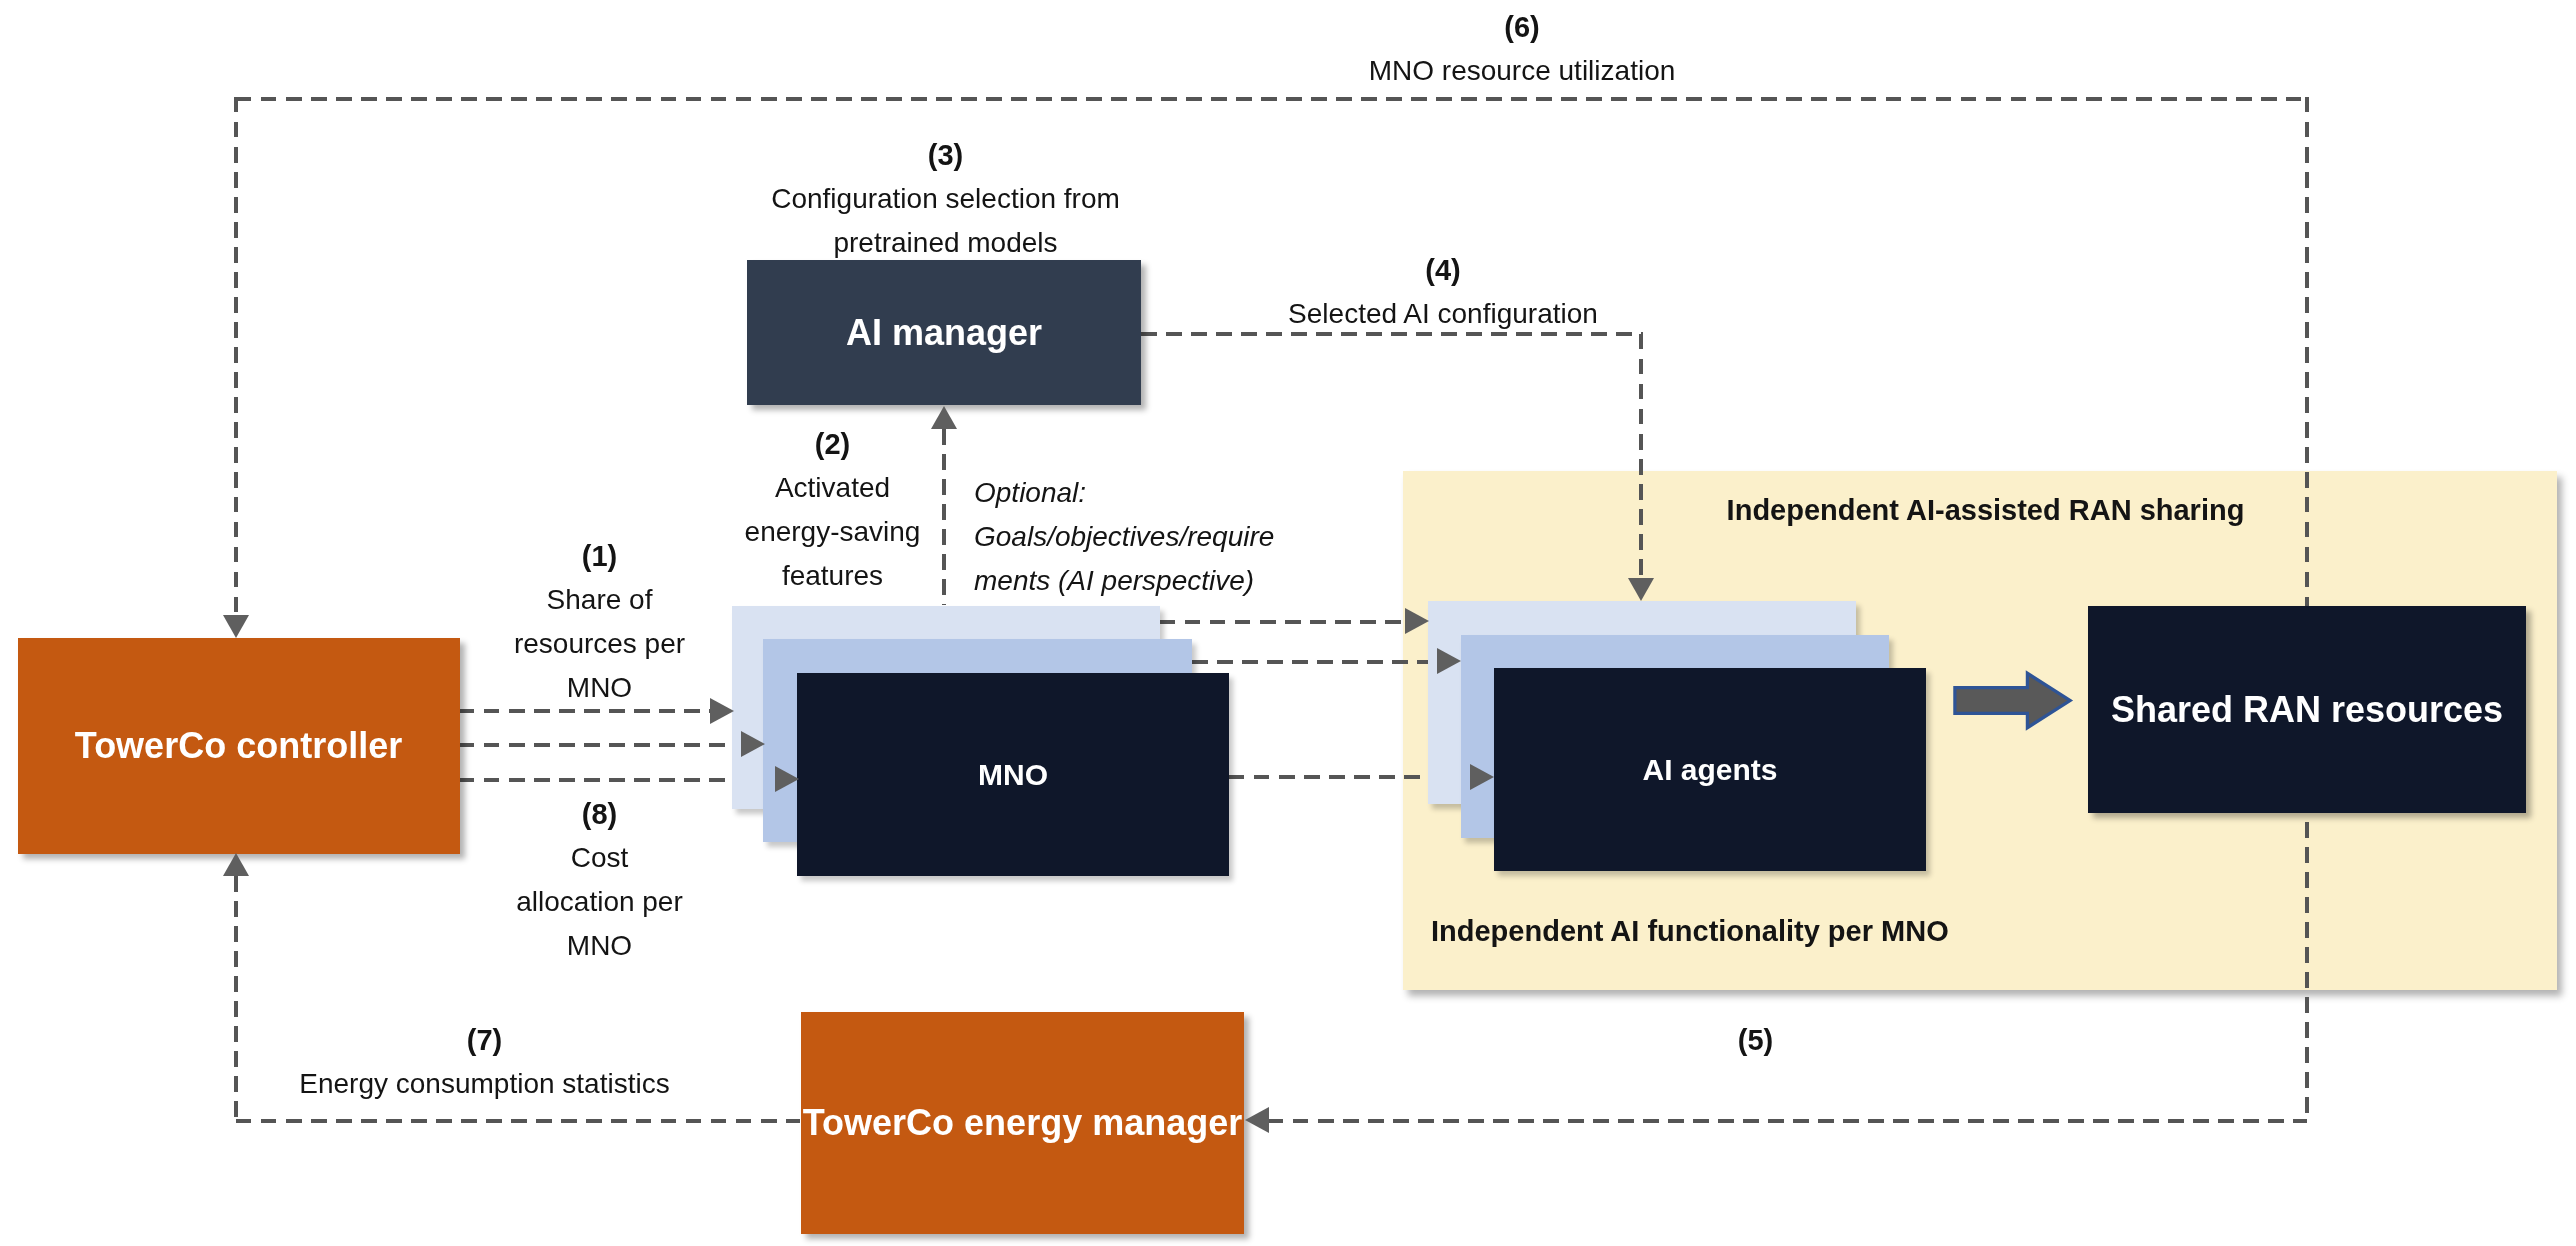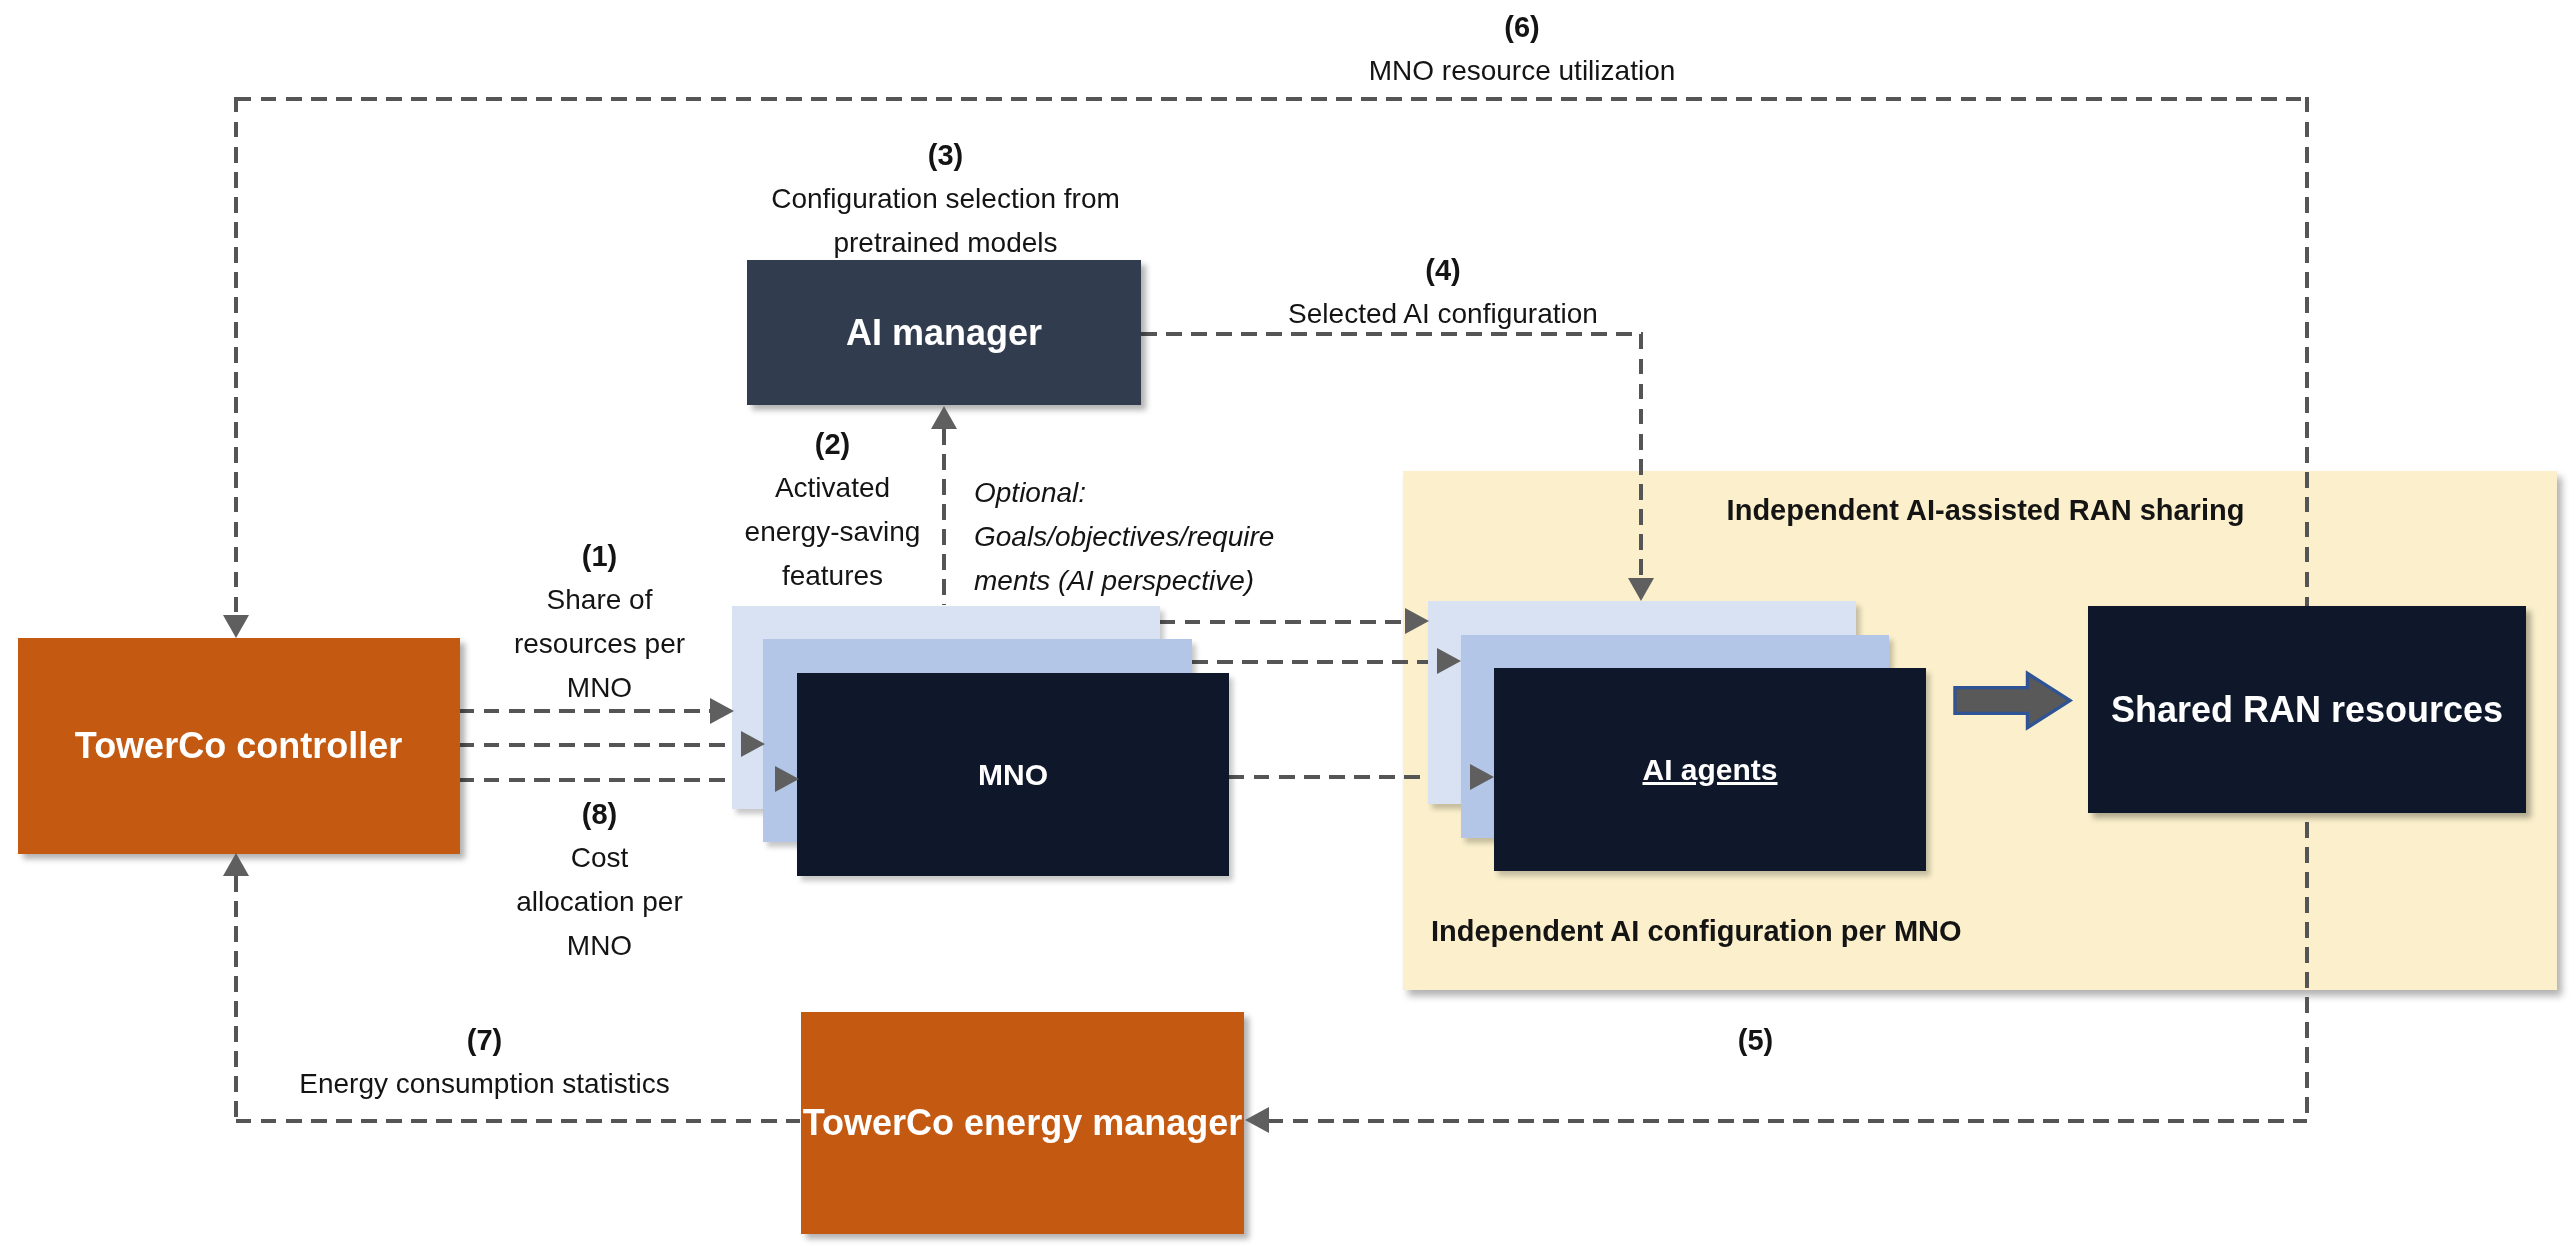--- a/index.html
+++ b/index.html
@@ -44,21 +44,21 @@
   .it{font-style:italic;}
   .bigarrow{position:absolute;z-index:3;}
 </style>
 </head>
 <body>
 
 <div class="canvas">
 
   <div class="panel" style="left:1403px;top:471px;width:1154px;height:519px;"></div>
   <div class="panel-title" style="left:1694px;top:494px;width:583px;">Independent AI-assisted RAN sharing</div>
-  <div class="panel-footer" style="left:1431px;top:915px;">Independent AI configuration per MNO</div>
+  <div class="panel-footer" style="left:1431px;top:915px;">Independent AI functionality per MNO</div>
 
   <div class="hdash" style="left:236px;top:97px;width:2071px;"></div>
   <div class="vdash" style="left:234px;top:97px;height:518px;"></div>
   <div class="arr arr-d" style="left:223px;top:615px;"></div>
   <div class="vdash" style="left:2305px;top:97px;height:1023px;"></div>
   <div class="lbl" style="left:1198px;top:5.2px;width:648px;">
     <div class="num">(6)</div>
     <div>MNO resource utilization</div>
   </div>
 
@@ -121,21 +121,21 @@
 
   <div class="hdash" style="left:1160px;top:620px;width:245px;"></div>
   <div class="arr arr-r" style="left:1405px;top:608px;"></div>
   <div class="hdash" style="left:1192px;top:660px;width:245px;"></div>
   <div class="arr arr-r" style="left:1437px;top:648px;"></div>
   <div class="hdash" style="left:1229px;top:775px;width:242px;"></div>
   <div class="arr arr-r" style="left:1470px;top:764px;"></div>
 
   <div class="layer l-back" style="left:1428px;top:601px;width:428px;height:203px;"></div>
   <div class="layer l-mid" style="left:1461px;top:635px;width:428px;height:203px;"></div>
-  <div class="layer front blue" style="left:1494px;top:668px;width:432px;height:203px;text-decoration:underline;">AI agents</div>
+  <div class="layer front blue" style="left:1494px;top:668px;width:432px;height:203px;">AI agents</div>
 
   <svg class="bigarrow" style="left:1951px;top:668px;" width="123" height="65" viewBox="0 0 190 100">
     <polygon points="6,30 118,30 118,8 184,50 118,92 118,70 6,70" fill="#595959" stroke="#2E5496" stroke-width="5"></polygon>
   </svg>
 
   <div class="box blue" style="left:2088px;top:606px;width:438px;height:207px;">Shared RAN resources</div>
 
   <div class="vdash" style="left:234px;top:876px;height:246px;"></div>
   <div class="arr arr-u" style="left:223px;top:853px;"></div>
   <div class="hdash" style="left:236px;top:1119px;width:564px;"></div>

